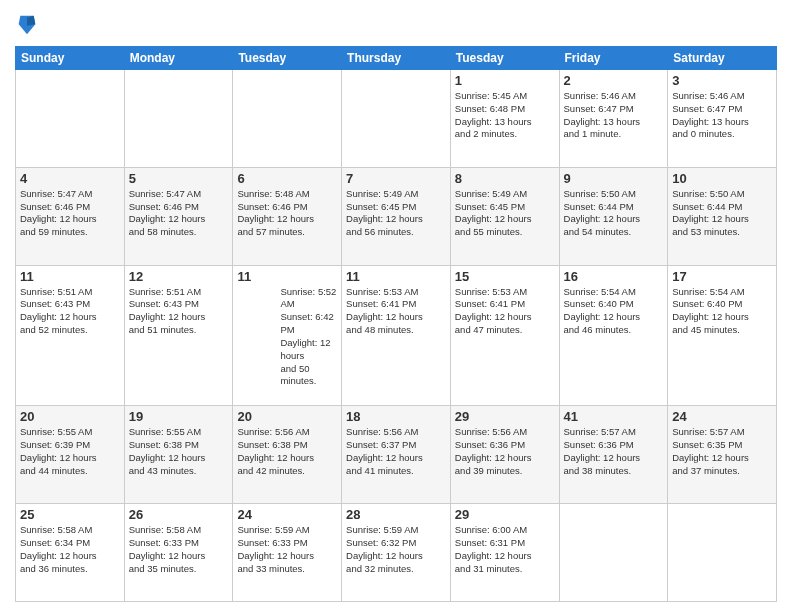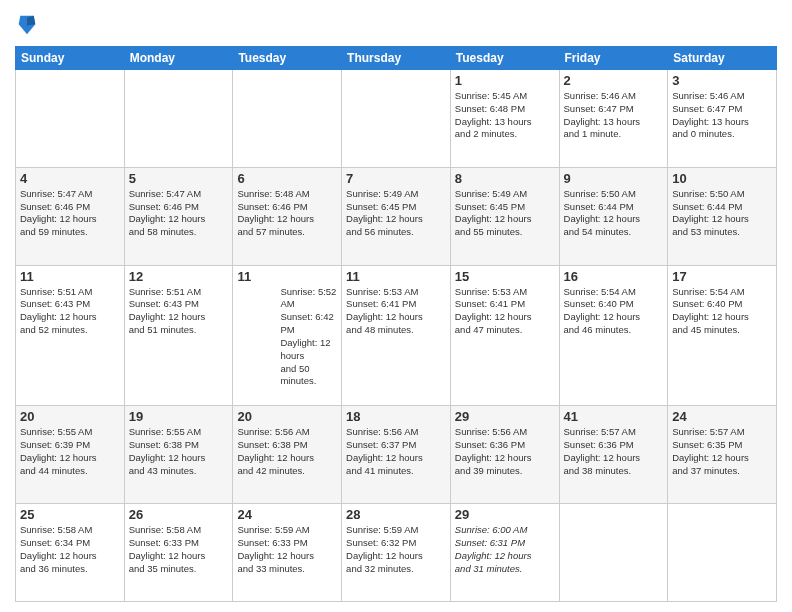--- a/index.html
+++ b/index.html
@@ -338,21 +338,21 @@
           </td>
           <td>
             <span class="day-number">28</span>
             <div class="day-info" style="white-space: pre-line;">Sunrise: 5:59 AM
 Sunset: 6:32 PM
 Daylight: 12 hours
 and 32 minutes.</div>
           </td>
           <td>
             <span class="day-number">29</span>
-            <div class="day-info" style="white-space: pre-line; font-style: italic;">Sunrise: 6:00 AM
+            <div class="day-info" style="white-space: pre-line;">Sunrise: 6:00 AM
 Sunset: 6:31 PM
 Daylight: 12 hours
 and 31 minutes.</div>
           </td>
           <td class="empty-cell"></td>
           <td class="empty-cell"></td>
         </tr>
       </tbody>
   </table>
 </div>

